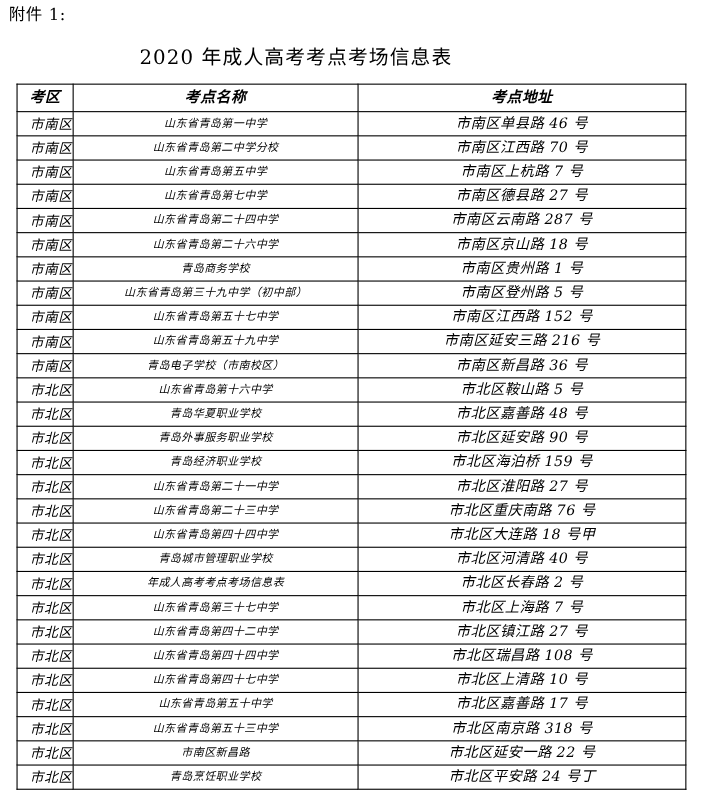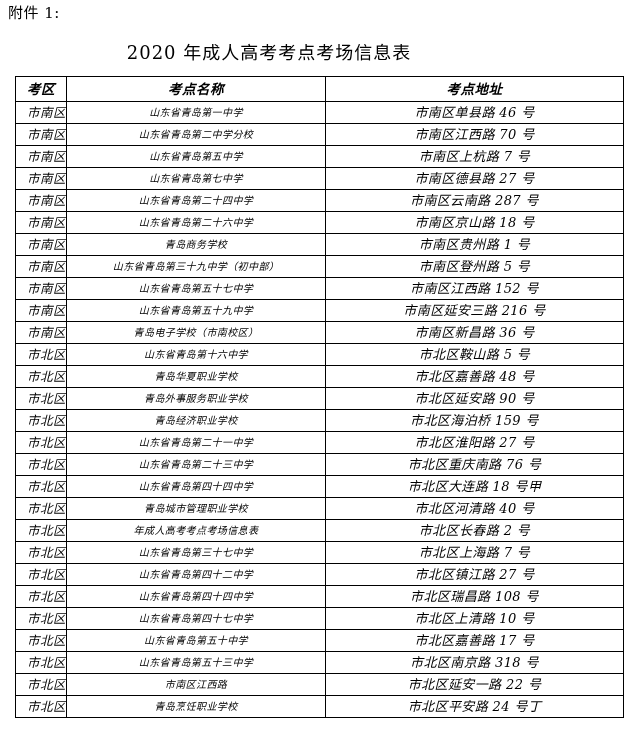--- a/index.html
+++ b/index.html
@@ -247,21 +247,21 @@
             <td class="name">山东省青岛第五十中学</td>
             <td class="addr">市北区嘉善路 17 号</td>
           </tr>
           <tr>
             <td class="area">市北区</td>
             <td class="name">山东省青岛第五十三中学</td>
             <td class="addr">市北区南京路 318 号</td>
           </tr>
           <tr>
             <td class="area">市北区</td>
-            <td class="name">市南区江西路</td>
+            <td class="name">市南区新昌路</td>
             <td class="addr">市北区延安一路 22 号</td>
           </tr>
           <tr class="clipped">
             <td class="area">市北区</td>
             <td class="name">青岛烹饪职业学校</td>
             <td class="addr">市北区平安路 24 号丁</td>
           </tr>
         </tbody>
     </table>
   </div>

